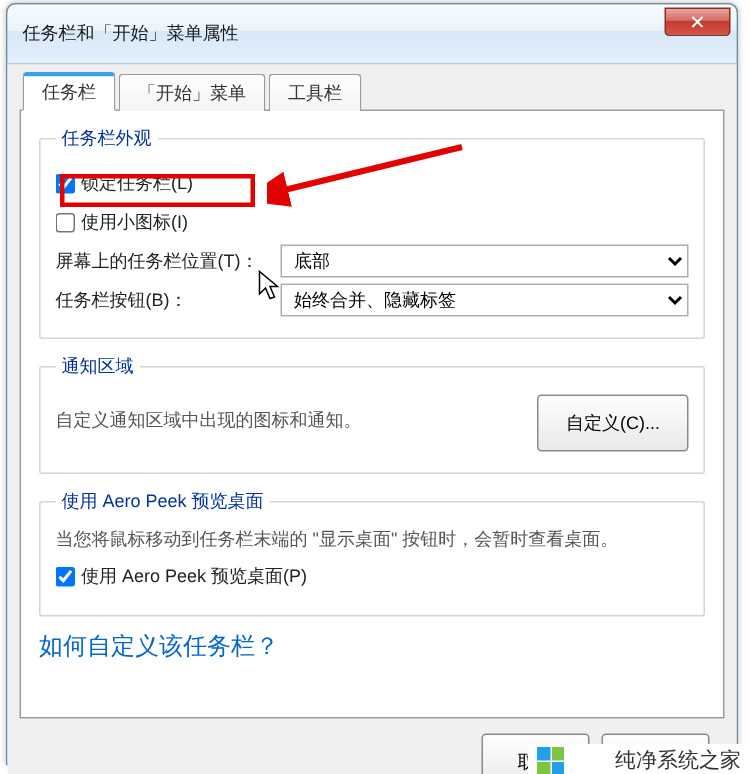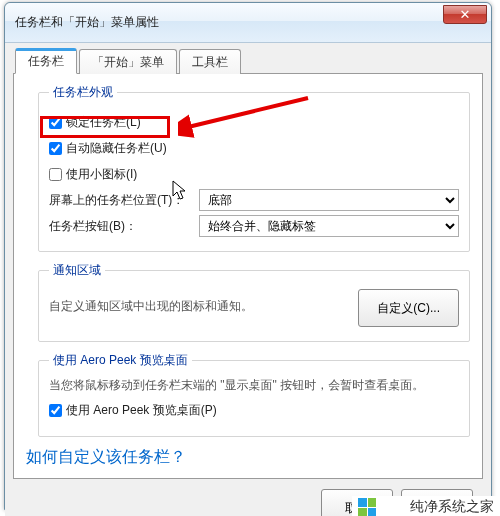--- a/index.html
+++ b/index.html
@@ -94,21 +94,21 @@
     background: #fff;
     flex: 1;
     padding: 10px 12px;
     position: relative;
     z-index: 1;
     overflow: hidden;
   }
   fieldset.group {
     border: 1px solid #d5d5d5;
     border-radius: 2px;
-    margin: 0 0 10px 12px;
+    margin: 0 0 10px 0;
     padding: 6px 10px 10px 10px;
   }
   fieldset.group > legend {
     color: #003399;
     padding: 0 4px;
     font-size: 12px;
   }
   .row {
     display: flex;
     align-items: center;
@@ -241,26 +241,20 @@
       <fieldset class="group">
         <legend>任务栏外观</legend>
 
         <div class="row">
           <label class="chk">
             <input type="checkbox" checked="" style="">
             <span class="lbl">锁定任务栏(L)</span>
           </label>
         </div>
 
-        <div class="row">
-          <label class="chk">
-            <input type="checkbox" checked="" style="">
-            <span class="lbl">自动隐藏任务栏(U)</span>
-          </label>
-        </div>
 
         <div class="row">
           <label class="chk">
             <input type="checkbox" style="">
             <span class="lbl">使用小图标(I)</span>
           </label>
         </div>
 
         <div class="row">
           <label class="left">屏幕上的任务栏位置(T)：</label>

